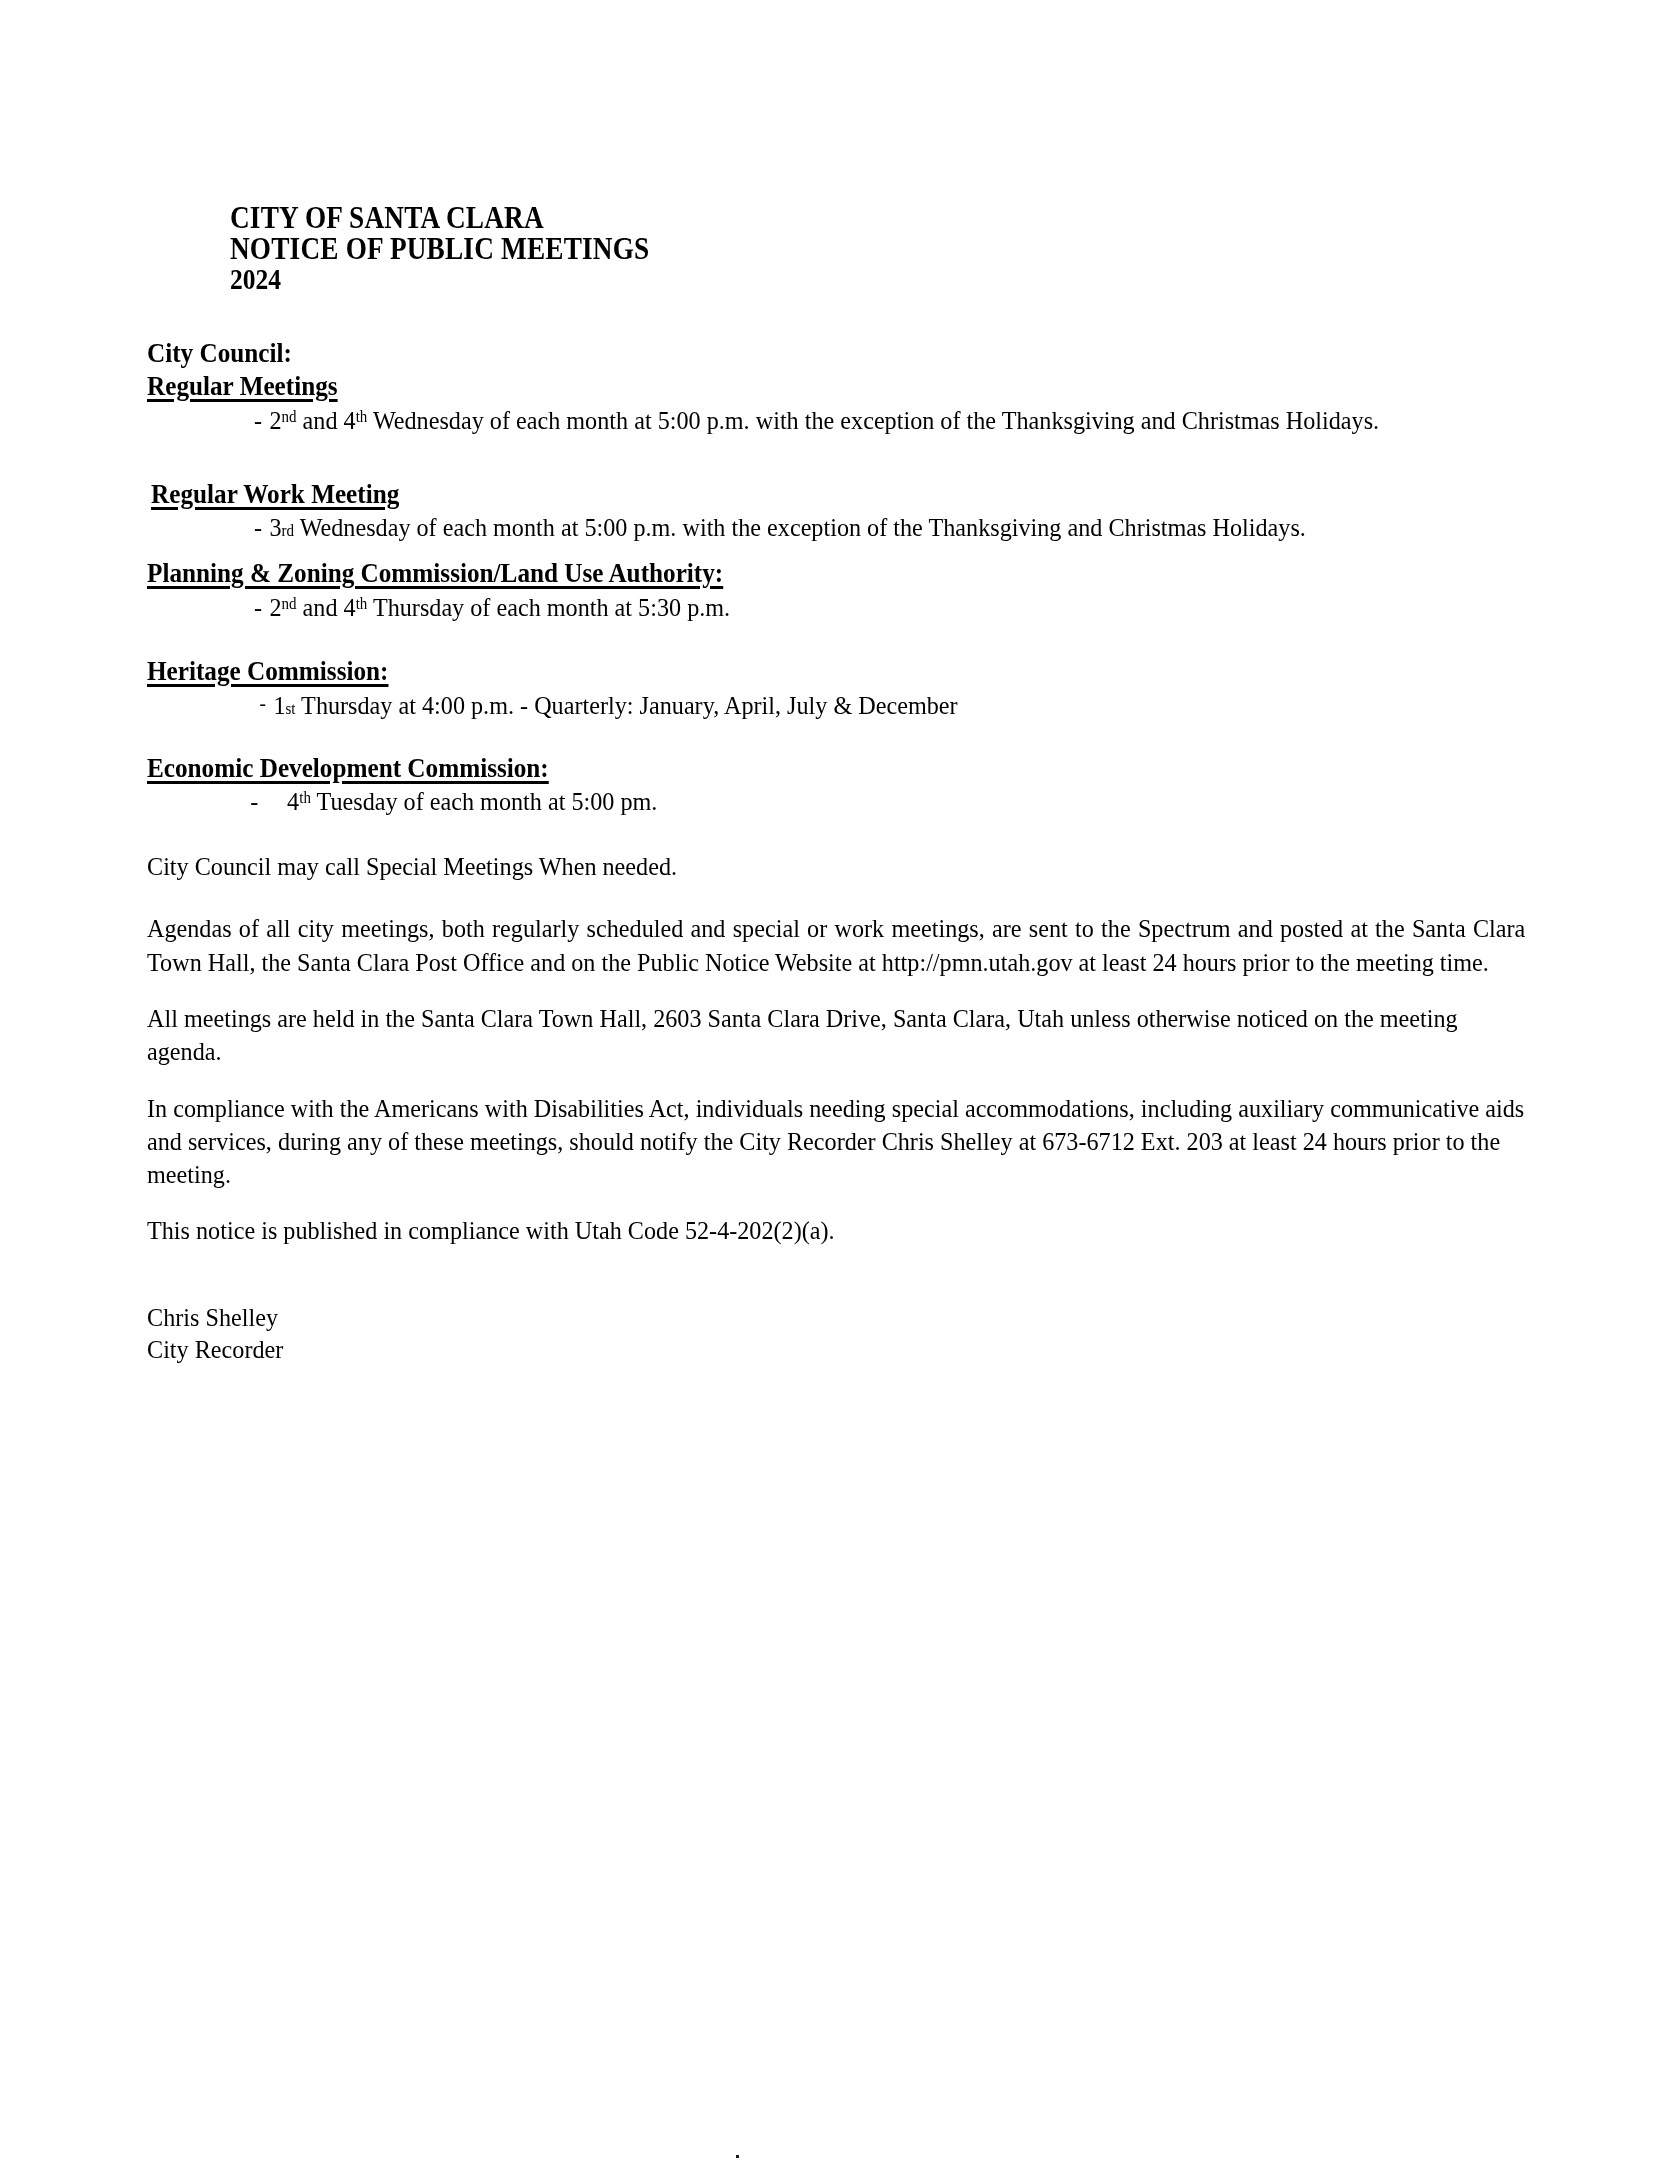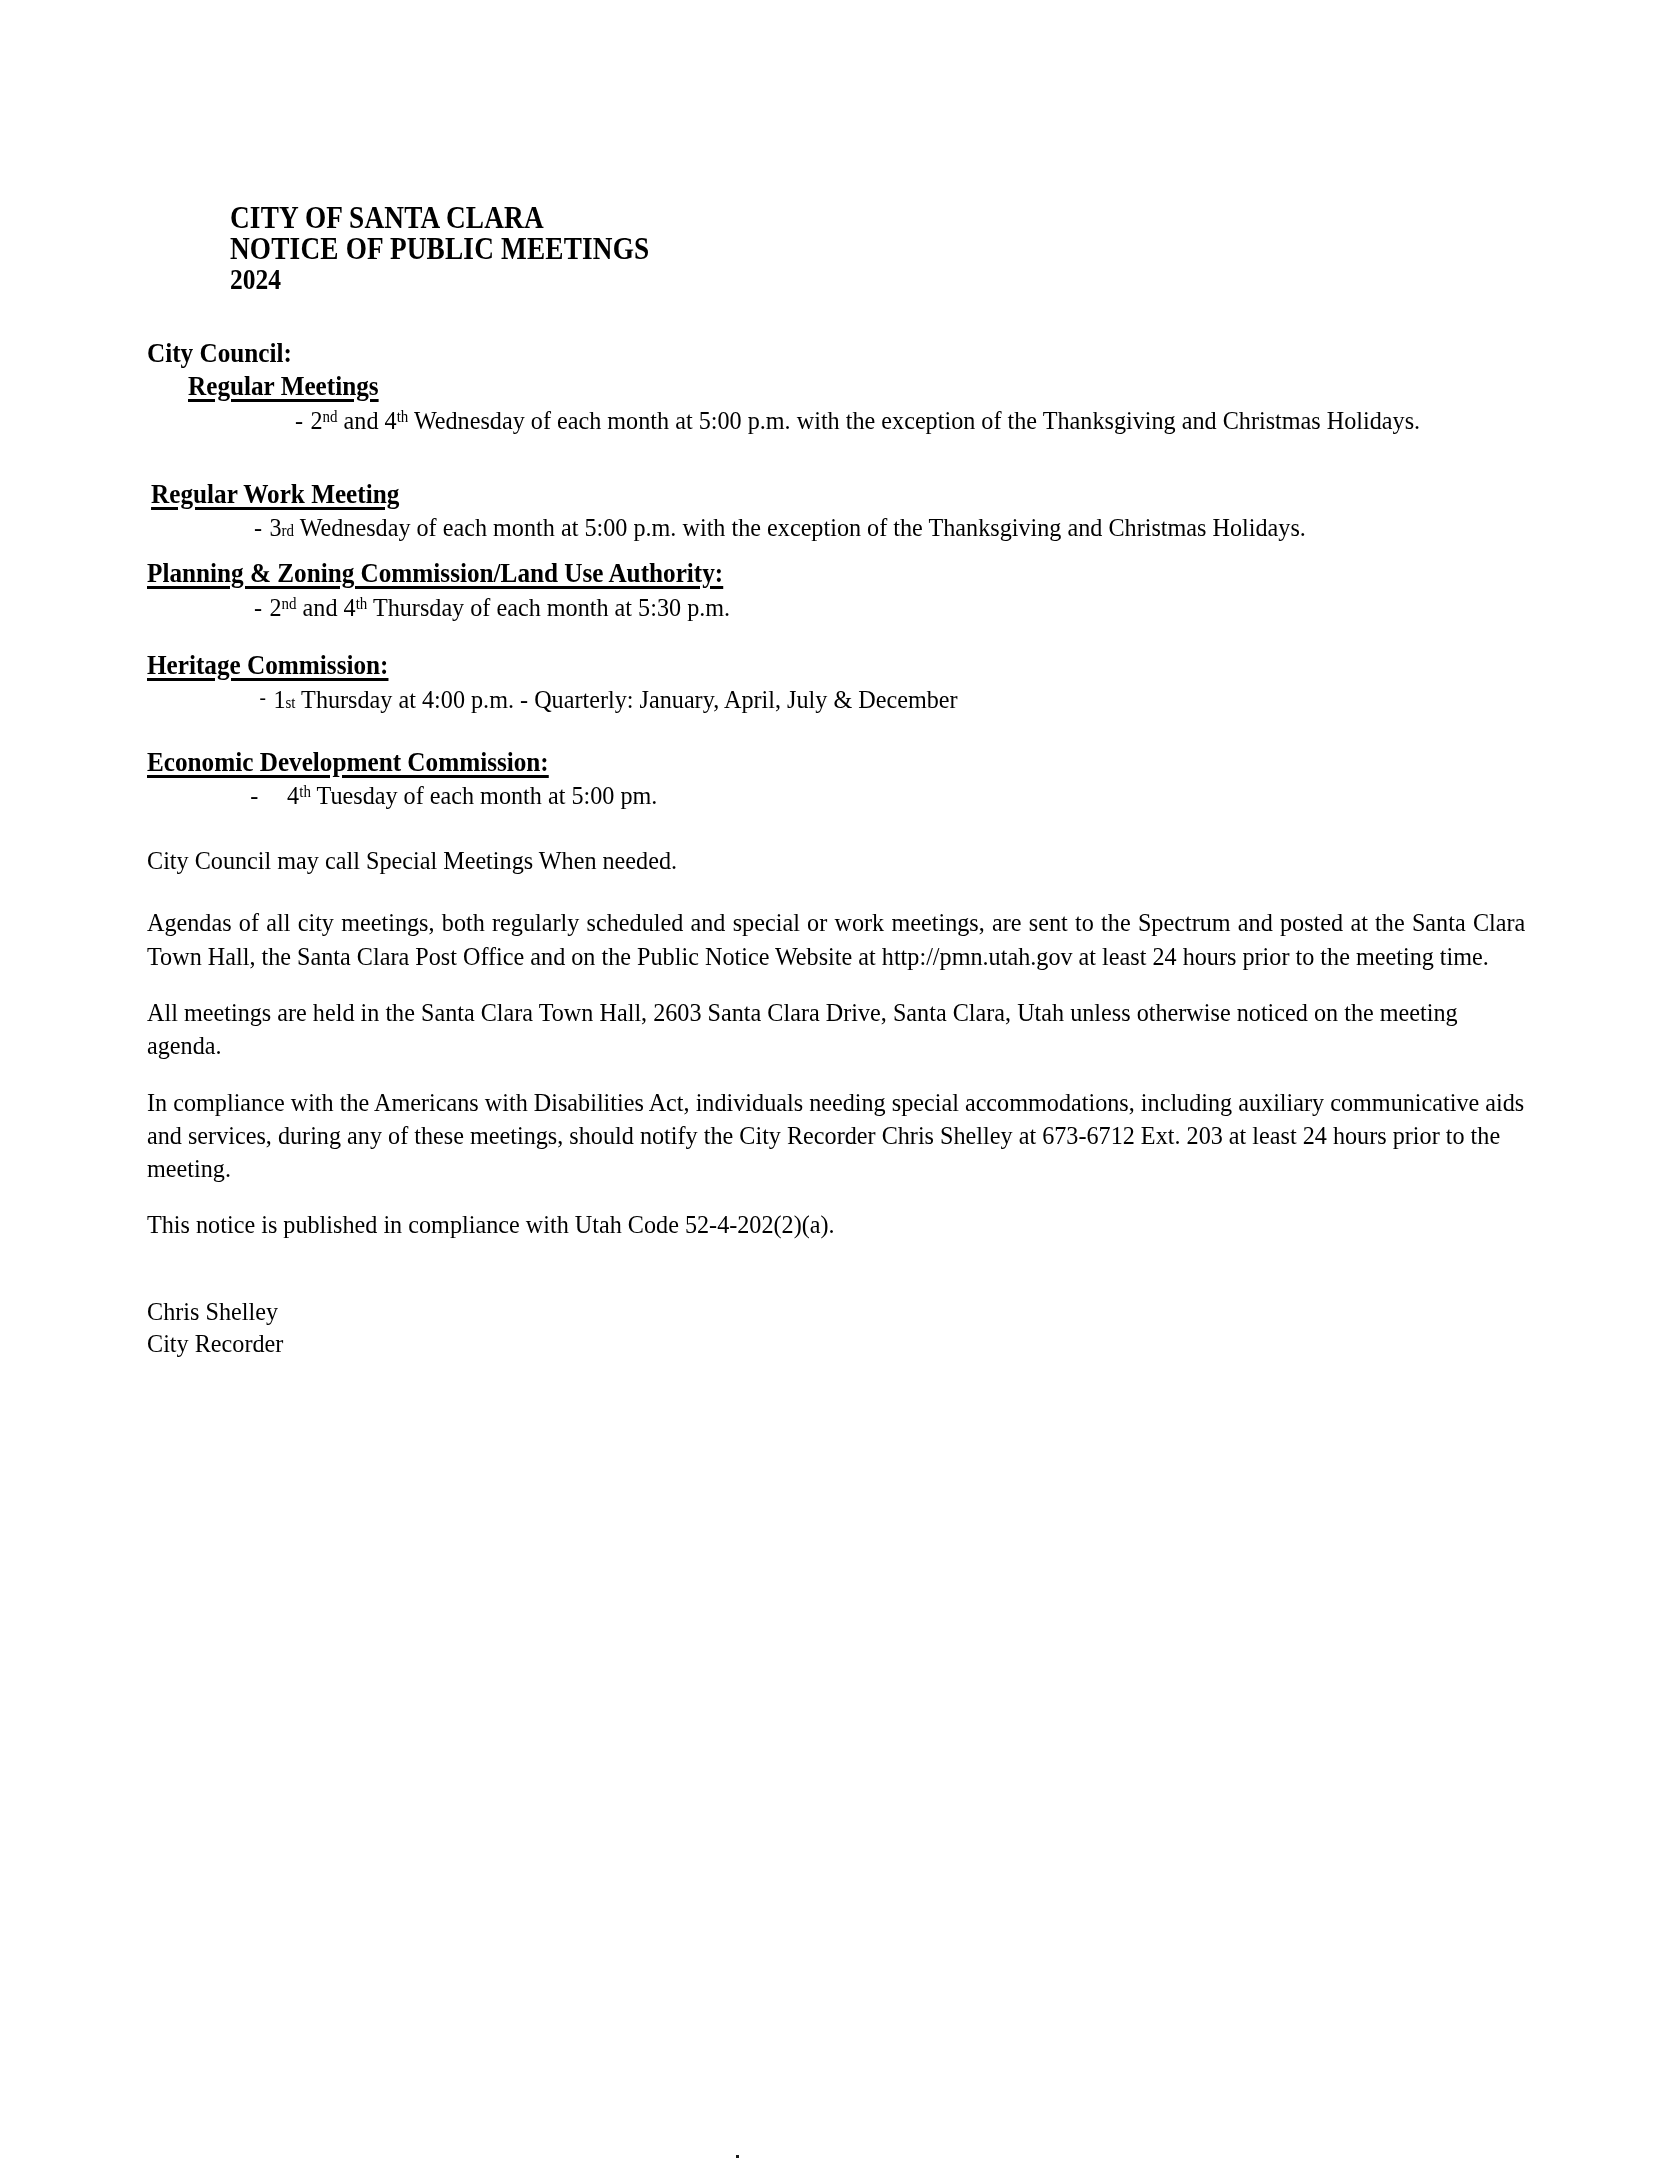--- a/index.html
+++ b/index.html
@@ -150,21 +150,21 @@
     <div class="title-block">
       <div class="title-line">CITY OF SANTA CLARA</div>
       <div class="title-line">NOTICE OF PUBLIC MEETINGS</div>
       <div class="title-year">2024</div>
     </div>
 
     <div class="sec" style="margin-top:43px;">
       <div class="sec-head plain">City Council:</div>
     </div>
 
-    <div class="sec" style="margin-top:1px;margin-left:41px;">
+    <div class="sec" style="margin-top:1px;">
       <div class="sec-head underlined">Regular Meetings</div>
       <div class="detail">
         <span class="dash">-</span><span class="gap-sm"></span><span>2</span><sup class="ord">nd</sup>
         <span>and</span>
         <span>4</span><sup class="ord">th</sup>
         <span>Wednesday of each month at 5:00 p.m.  with the exception of the Thanksgiving and Christmas Holidays.</span>
       </div>
     </div>
 
     <div class="sec" style="margin-top:40px;">
@@ -178,21 +178,21 @@
     <div class="sec" style="margin-top:12px;">
       <div class="sec-head underlined">Planning &amp; Zoning Commission/Land Use Authority:</div>
       <div class="detail">
         <span class="dash">-</span><span class="gap-sm"></span><span>2</span><sup class="ord">nd</sup>
         <span>and</span>
         <span>4</span><sup class="ord">th</sup>
         <span>Thursday of each month at 5:30 p.m.</span>
       </div>
     </div>
 
-    <div class="sec" style="margin-top:24px;">
+    <div class="sec" style="margin-top:30px;">
       <div class="sec-head underlined">Heritage Commission:</div>
       <div class="detail" style="padding-left:125px;">
         <span class="dash" style="font-size:0.8em; vertical-align:0.18em;">-</span><span class="gap-sm"></span><span>1</span><sub class="ord">st</sub>
         <span>Thursday at 4:00 p.m. - Quarterly: January, April, July &amp; December</span>
       </div>
     </div>
 
     <div class="sec" style="margin-top:29px;">
       <div class="sec-head underlined">Economic Development Commission:</div>
       <div class="detail" style="padding-left:115px;">

